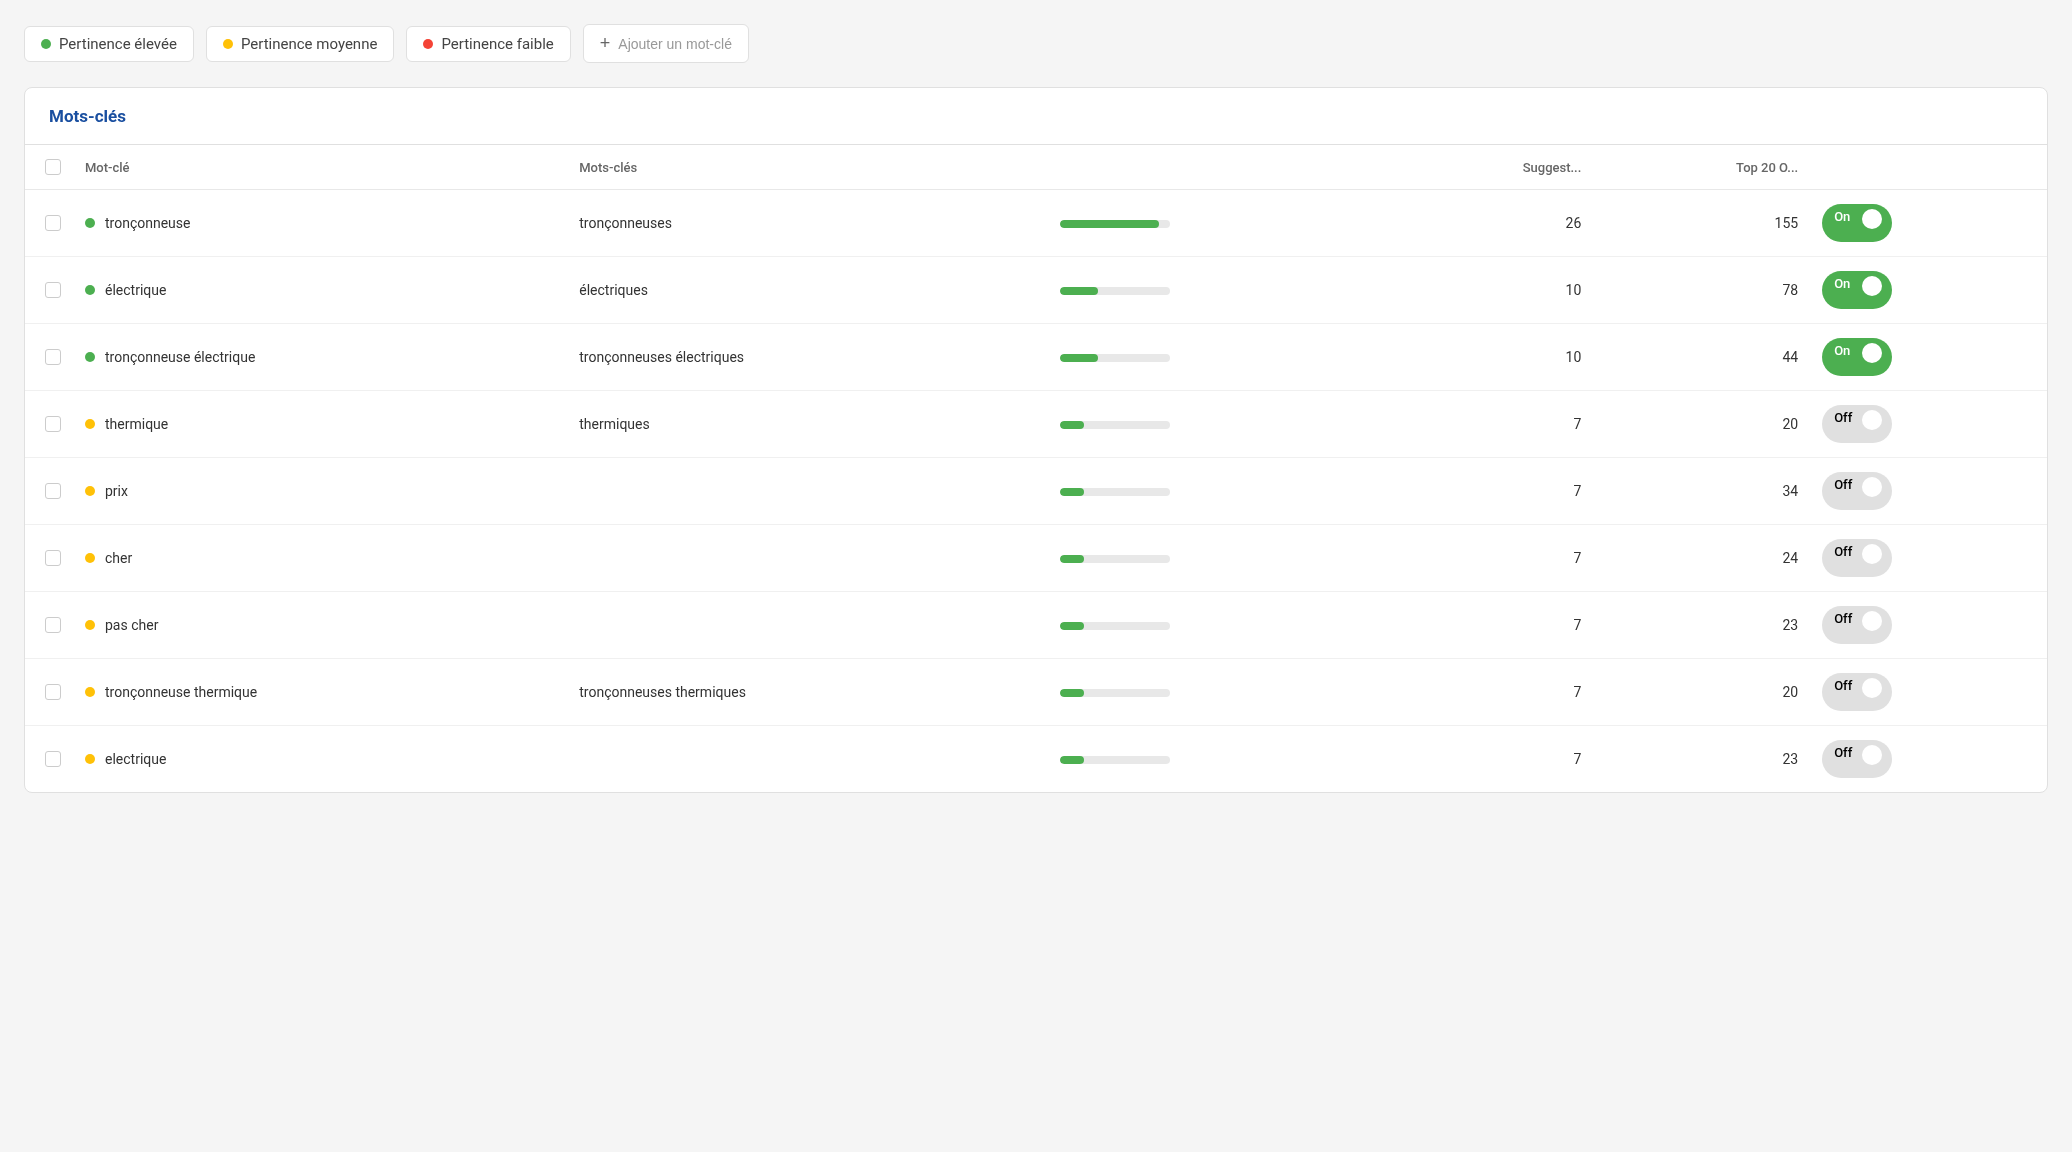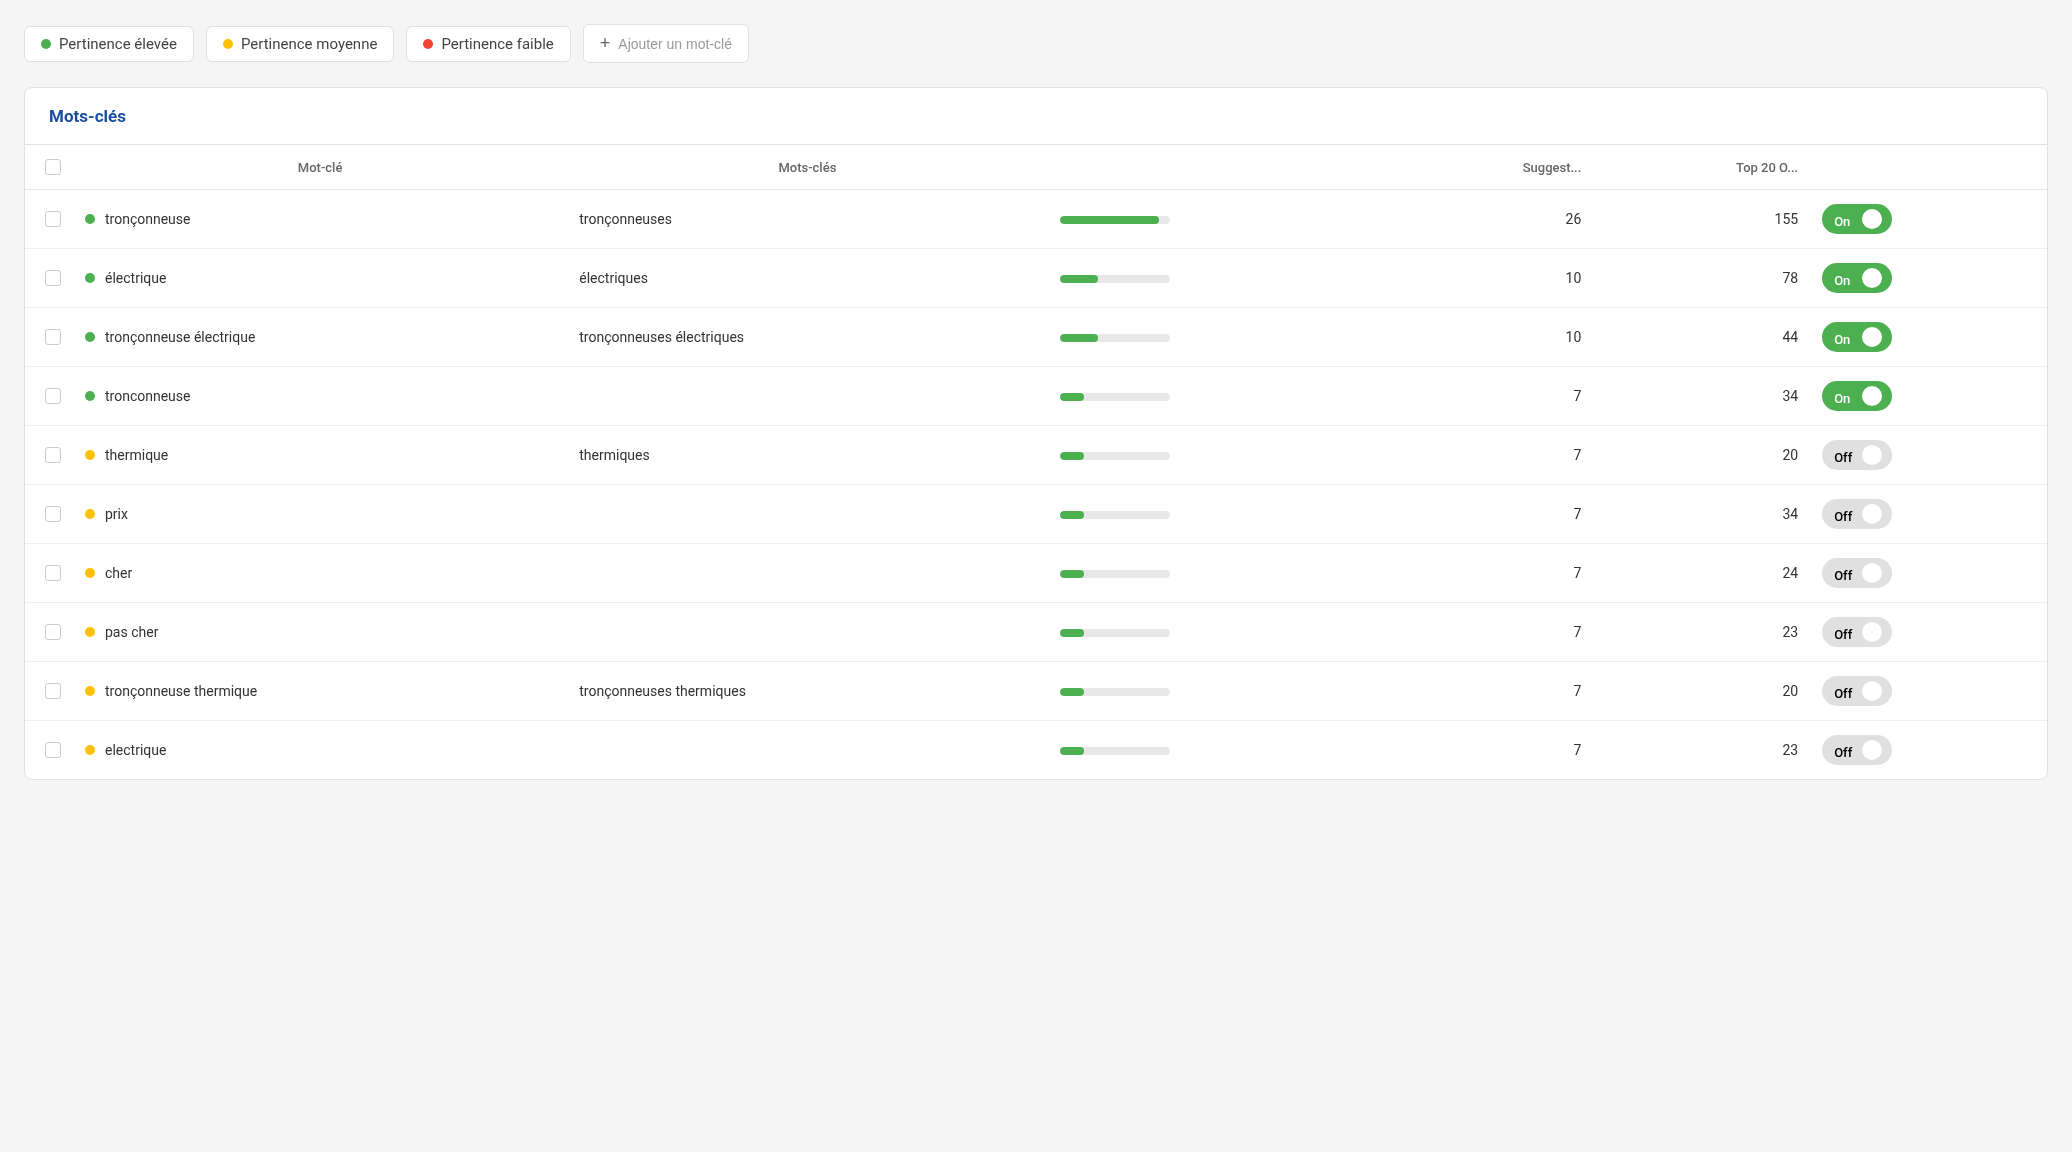--- a/index.html
+++ b/index.html
@@ -80,21 +80,21 @@
 
     thead tr {
       border-bottom: 1px solid #e8e8e8;
     }
 
     thead th {
       padding: 14px 12px;
       font-size: 13px;
       font-weight: 500;
       color: #666;
-      text-align: center;
+      text-align: left;
     }
 
     thead th.right { text-align: right; }
 
     tbody tr {
       border-bottom: 1px solid #f0f0f0;
     }
 
     tbody tr:last-child {
       border-bottom: none;
@@ -124,23 +124,23 @@
     }
 
     .bar-fill {
       height: 100%;
       background: #4caf50;
       border-radius: 4px;
     }
 
     .toggle {
       display: inline-flex;
-      align-items: flex-end;
+      align-items: flex-start;
       gap: 6px;
-      padding: 5px 10px 5px 12px;
+      padding: 5px 10px 13px 12px;
       border-radius: 20px;
       font-size: 13px;
       font-weight: 500;
       cursor: pointer;
       min-width: 70px;
       justify-content: space-between;
     }
 
     .toggle-on {
       background: #4caf50;
@@ -268,39 +268,20 @@
               <span>On</span>
               <div class="toggle-knob"></div>
             </div></td>
         </tr>
         <tr>
           <td class="checkbox-col">
             <div class="checkbox"></div>
           </td>
           <td>
             <div class="keyword-cell">
-              <span class="dot dot-green"></span>
-              <span>tronconneuse</span>
-            </div>
-          </td>
-          <td></td>
-          <td><div class="bar-container"><div class="bar-fill" style="width: 22%;"></div></div></td>
-          <td class="right">7</td>
-          <td class="right">34</td>
-          <td><div class="toggle toggle-on">
-              <span>On</span>
-              <div class="toggle-knob"></div>
-            </div></td>
-        </tr>
-        <tr>
-          <td class="checkbox-col">
-            <div class="checkbox"></div>
-          </td>
-          <td>
-            <div class="keyword-cell">
               <span class="dot dot-yellow"></span>
               <span>thermique</span>
             </div>
           </td>
           <td>thermiques</td>
           <td><div class="bar-container"><div class="bar-fill" style="width: 22%;"></div></div></td>
           <td class="right">7</td>
           <td class="right">20</td>
           <td><div class="toggle toggle-off">
               <span>Off</span>

